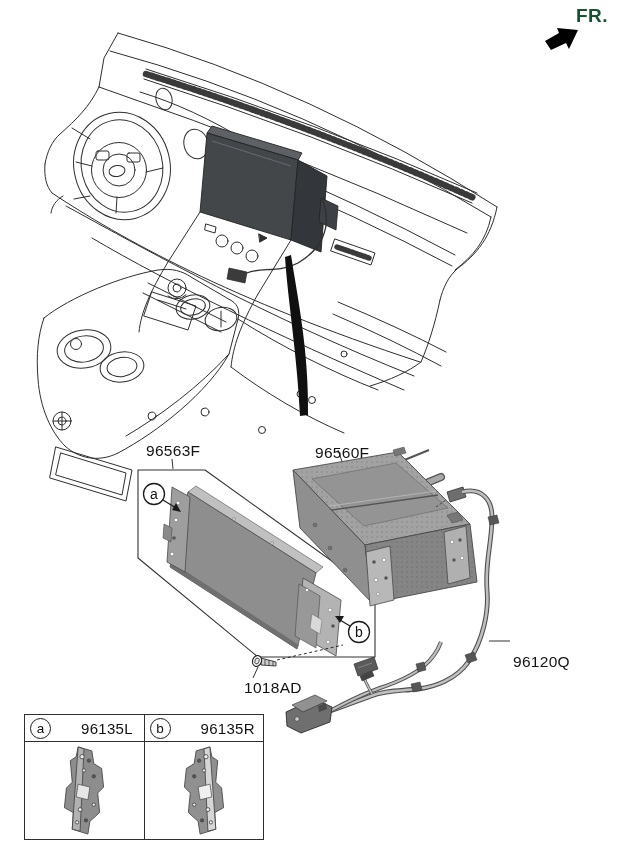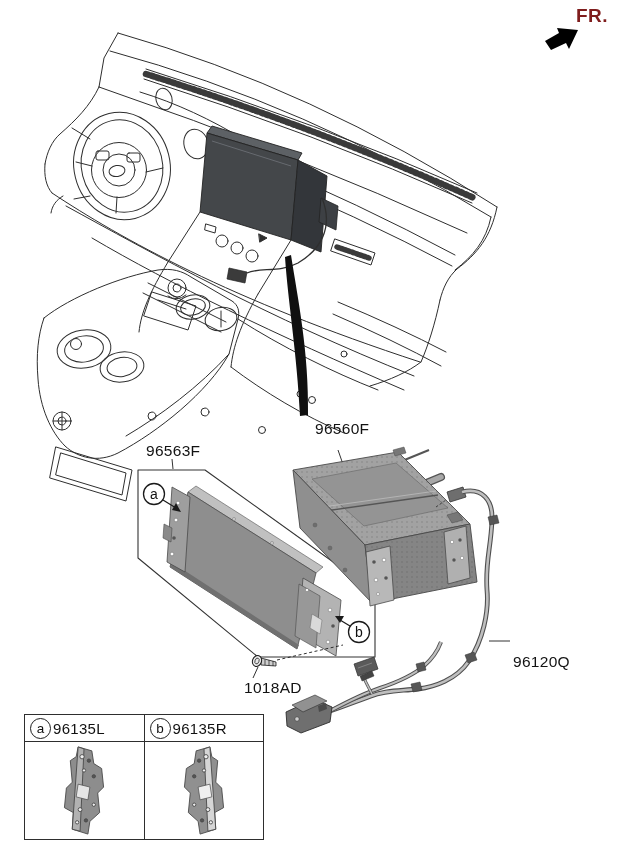--- a/index.html
+++ b/index.html
@@ -1,27 +1,27 @@
 <!DOCTYPE html>
 <html><head>
 <meta charset="utf-8">
 <style>
   html,body{margin:0;padding:0;background:#fff;}
   body{font-family:"Liberation Sans",sans-serif;}
   #canvas{position:relative;width:620px;height:848px;background:#fff;overflow:hidden;}
   #lineart{position:absolute;left:0;top:0;}
   svg text{font-family:"Liberation Sans",sans-serif;}
   .plabel{position:absolute;font-size:15.5px;color:#121212;white-space:nowrap;letter-spacing:.3px;}
-  .fr-label{position:absolute;left:576px;top:5px;font-size:19px;font-weight:600;color:#7f1d1d;letter-spacing:.5px;}
+  .fr-label{position:absolute;left:576px;top:5px;font-size:19px;font-weight:600;color:#14532d;letter-spacing:.5px;}
   .legend-table{position:absolute;left:24px;top:714px;width:240px;height:126px;border:1.6px solid #2e2e2e;display:flex;background:#fff;box-sizing:border-box;}
   .legend-cell{flex:1;display:flex;flex-direction:column;box-sizing:border-box;}
   .legend-cell:first-child{border-right:1.4px solid #2e2e2e;}
   .legend-head{height:27px;border-bottom:1.4px solid #2e2e2e;display:flex;align-items:center;padding-left:5px;box-sizing:border-box;}
   .key-circle{width:19px;height:19px;border:1.4px solid #1d1d1d;border-radius:50%;display:flex;align-items:center;justify-content:center;font-size:13.5px;color:#111;flex:0 0 auto;}
-  .part-no{font-size:15px;color:#111;margin-left:2px;letter-spacing:.3px;}
+  .part-no{font-size:15px;color:#111;margin-left:30px;letter-spacing:.3px;}
   .legend-body{flex:1;display:flex;align-items:center;justify-content:center;}
 </style>
 </head>
 <body>
 
 <div id="canvas">
 
   <svg id="lineart" width="620" height="848" viewBox="0 0 620 848">
     <defs>
       <pattern id="perf" width="5" height="5" patternUnits="userSpaceOnUse">
@@ -236,21 +236,21 @@
       <polygon points="318,706 326,703 327,709 319,712" fill="#4a4a4a"></polygon>
       <circle cx="297" cy="719" r="2.2" fill="#cfcfcf" stroke="#2c2c2c" stroke-width="0.5"></circle>
       <line x1="510" y1="641" x2="489" y2="641" stroke="#333" stroke-width="1"></line>
     </g>
 
     <polygon points="545,41 559,33 557,28 578,30 569,49 566,43 551,50" fill="#000"></polygon>
   </svg>
 
   <div class="fr-label">FR.</div>
   <div class="plabel" style="left:146px;top:442px;">96563F</div>
-  <div class="plabel" style="left:315px;top:420px;">96560F</div>
+  <div class="plabel" style="left:315px;top:444px;">96560F</div>
   <div class="plabel" style="left:513px;top:653px;">96120Q</div>
   <div class="plabel" style="left:235px;top:679px;margin-left:9px;">1018AD</div>
 
   <div class="legend-table">
     <div class="legend-cell">
       <div class="legend-head">
         <span class="key-circle">a</span>
         <span class="part-no">96135L</span>
       </div>
       <div class="legend-body">

